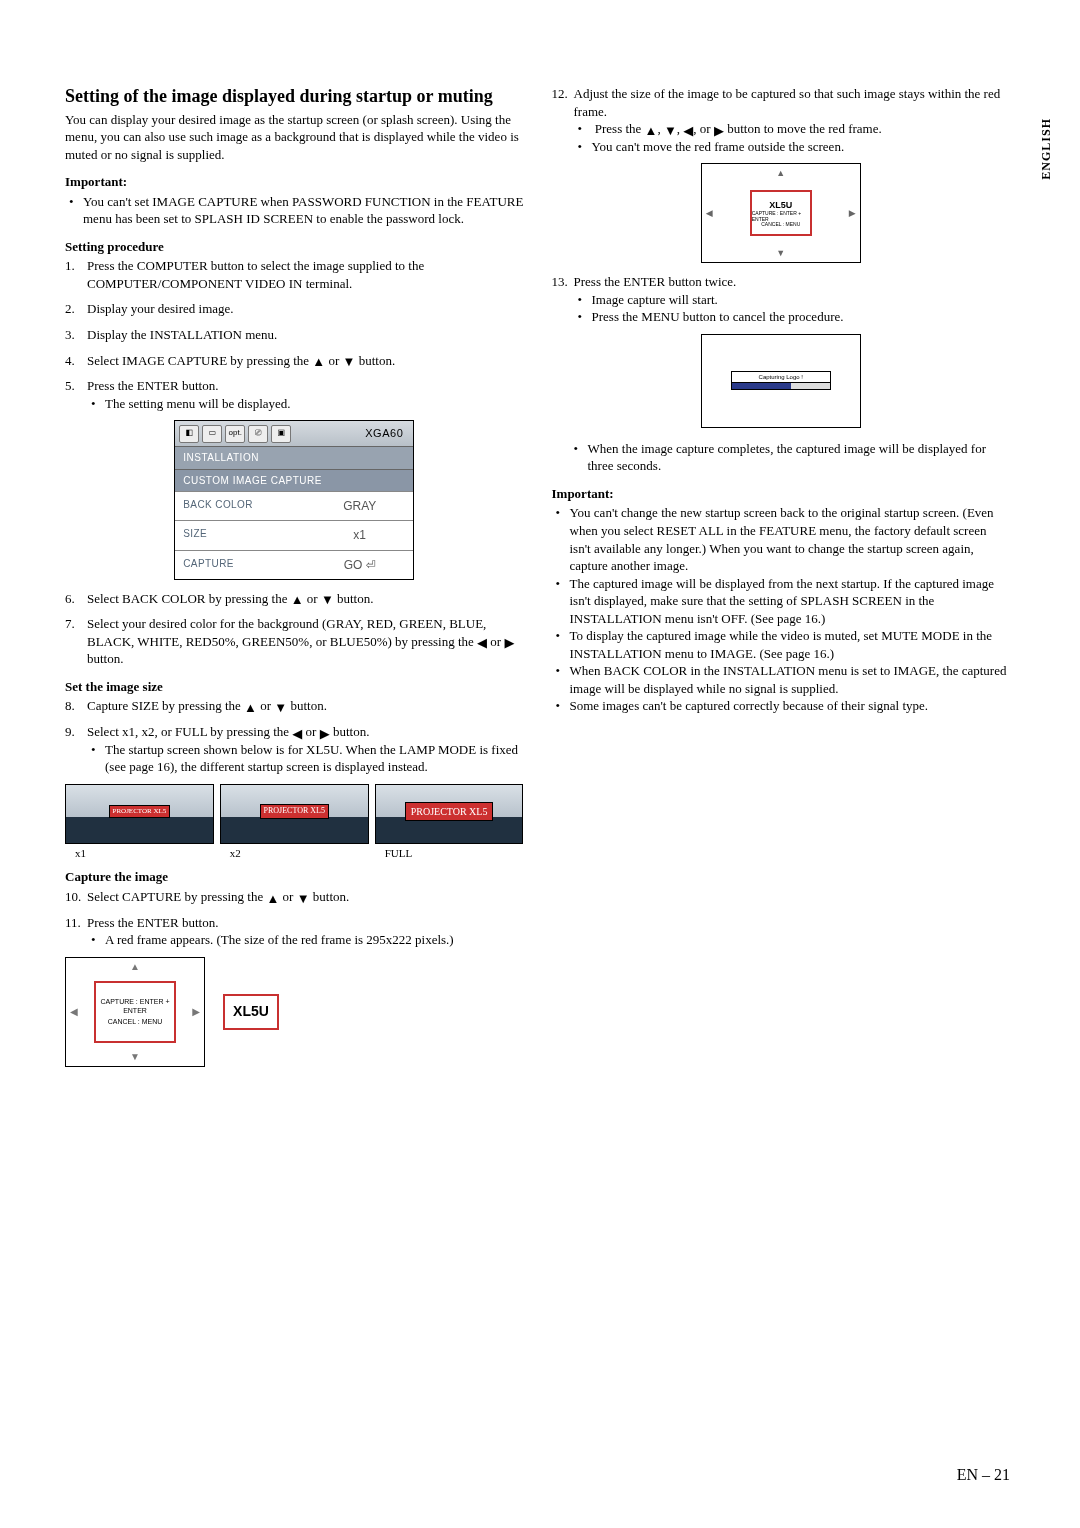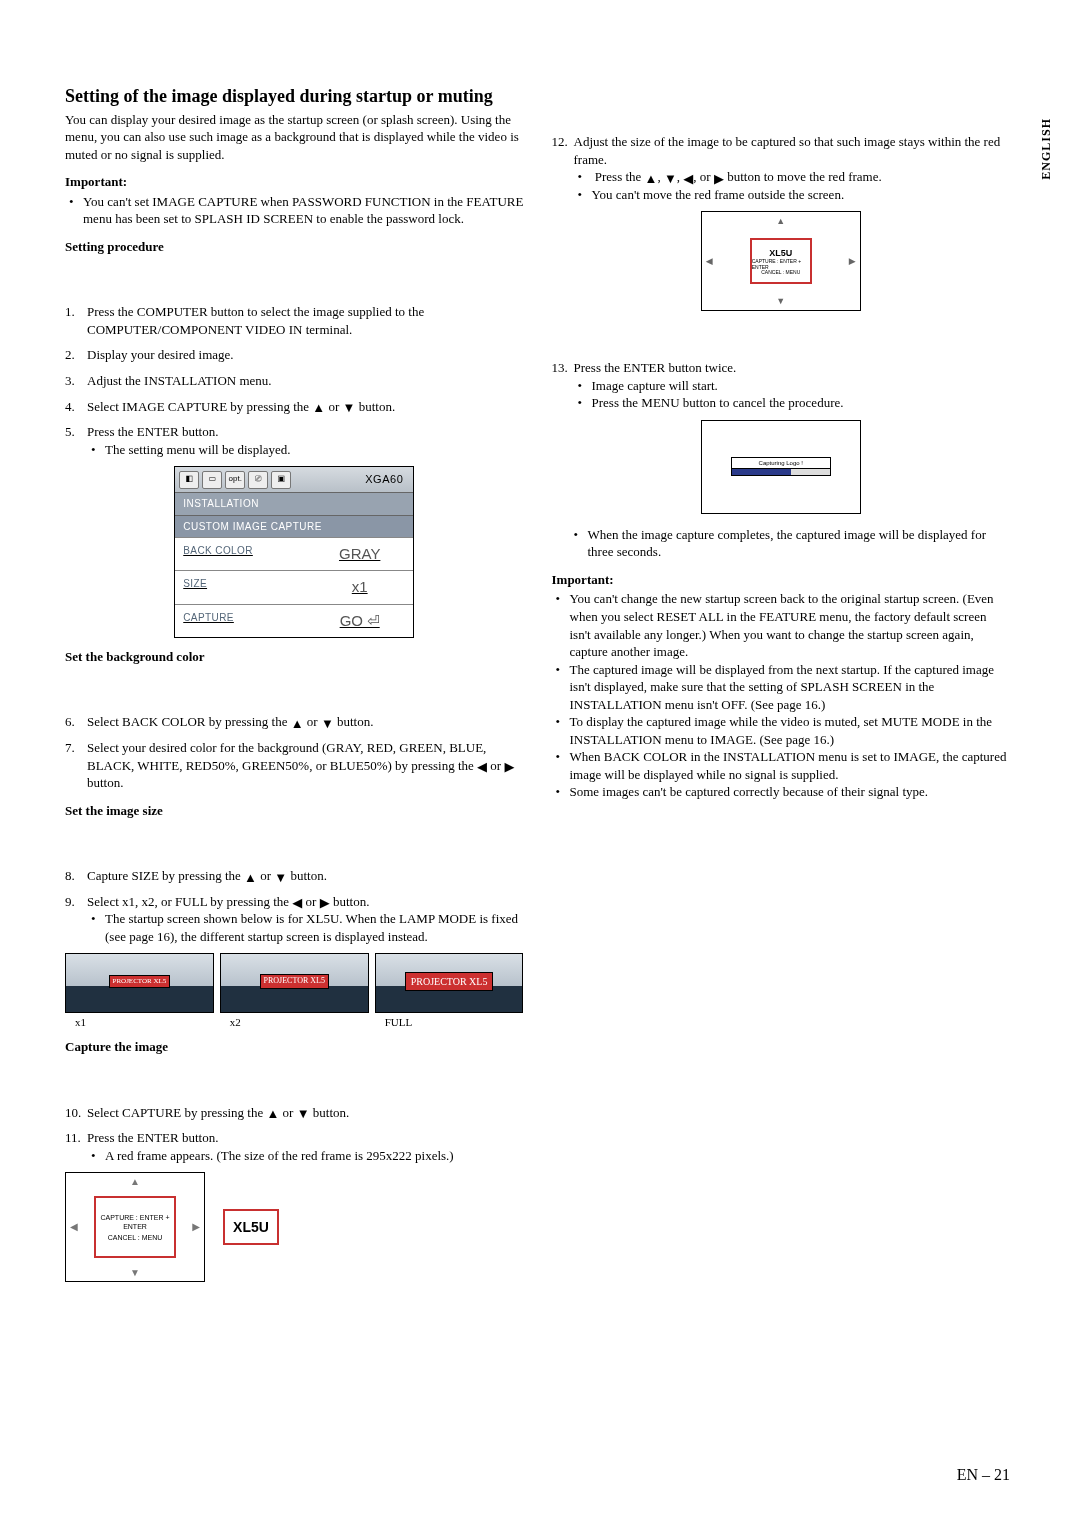--- a/index.html
+++ b/index.html
@@ -38,21 +38,20 @@
   ul.bullets > li::before,
   ul.bullets2 > li::before {
     content: "•";
     display: inline-block;
     width: 14px;
     margin-left: -14px;
   }
   ol.steps {
     list-style: none;
     padding-left: 22px;
-    margin-top: 48px;
   }
   ol.steps > li {
     margin-bottom: 8px;
     position: relative;
   }
   ol.steps > li .num {
     position: absolute;
     left: -22px;
     width: 20px;
     text-align: left;
@@ -123,35 +122,34 @@
     color: #fff;
     padding: 4px 8px;
     font-size: 10px;
     letter-spacing: 0.5px;
     border-top: 1px solid #666;
   }
   .menu-table .row {
     display: flex;
     border-top: 1px solid #888;
     background: #fff;
-    text-decoration: underline;
   }
   .menu-table .row .k {
     width: 55%;
     padding: 6px 8px;
     color: #546678;
     font-size: 10px;
     letter-spacing: 0.4px;
   }
   .menu-table .row .v {
     width: 45%;
     padding: 6px 8px;
     text-align: center;
     color: #555;
-    font-size: 15px;
+    font-size: 12px;
   }
   .thumbs {
     display: flex;
     gap: 6px;
     margin: 8px 0 2px 0;
   }
   .thumb {
     flex: 1;
     height: 60px;
     border: 1px solid #000;
@@ -295,21 +293,21 @@
     <p class="bold section-gap">Important:</p>
     <ul class="bullets">
       <li>You can't set IMAGE CAPTURE when PASSWORD FUNCTION in the FEATURE menu has been set to SPLASH ID SCREEN to enable the password lock.</li>
     </ul>
 
     <p class="bold section-gap">Setting procedure</p>
 
     <ol class="steps">
       <li><span class="num">1.</span><span>Press the COMPUTER button to select the image supplied to the COMPUTER/COMPONENT VIDEO IN terminal.</span></li>
       <li><span class="num">2.</span><span>Display your desired image.</span></li>
-      <li><span class="num">3.</span><span>Adjust the INSTALLATION menu.</span></li>
+      <li><span class="num">3.</span><span>Display the INSTALLATION menu.</span></li>
       <li><span class="num">4.</span>
         <span>Select IMAGE CAPTURE by pressing the </span><span class="tri-up"></span><span> or </span><span class="tri-down"></span><span> button.</span>
       </li>
       <li><span class="num">5.</span><span>Press the ENTER button.</span>
         <ul class="sub">
             <li>The setting menu will be displayed.</li>
           </ul>
       </li>
     </ol>
 
@@ -333,21 +331,20 @@
       <div class="row">
           <div class="k">SIZE</div>
           <div class="v">x1</div>
         </div>
       <div class="row">
           <div class="k">CAPTURE</div>
           <div class="v">GO ⏎</div>
         </div>
     </div>
 
-    <p class="bold">Set the background color</p>
 
     <ol class="steps">
       <li><span class="num">6.</span>
         <span>Select BACK COLOR by pressing the </span><span class="tri-up"></span><span> or </span><span class="tri-down"></span><span> button.</span>
       </li>
       <li><span class="num">7.</span>
         <span>Select your desired color for the background (GRAY, RED, GREEN, BLUE, BLACK, WHITE, RED50%, GREEN50%, or BLUE50%) by pressing the </span><span class="tri-left"></span><span> or </span><span class="tri-right"></span><span> button.</span>
       </li>
     </ol>
 

